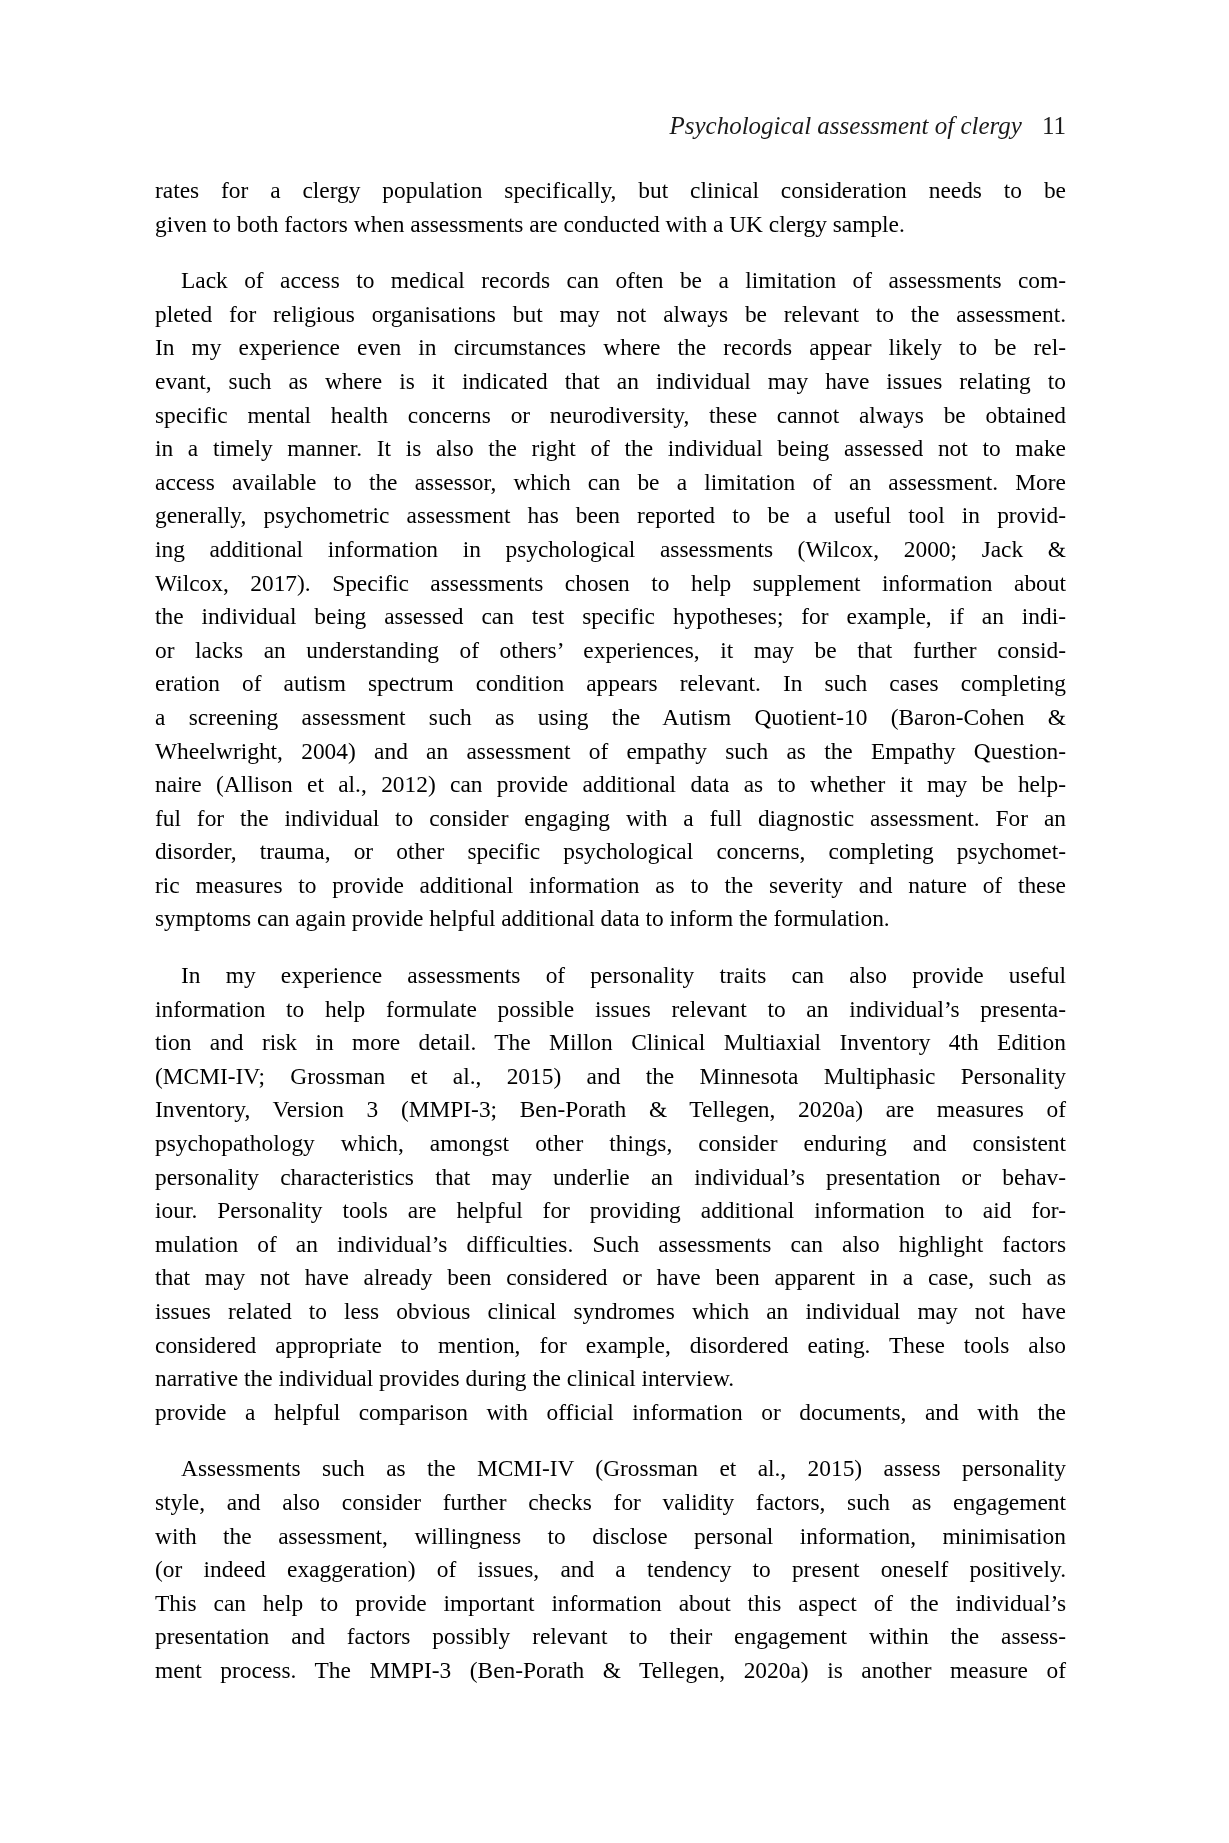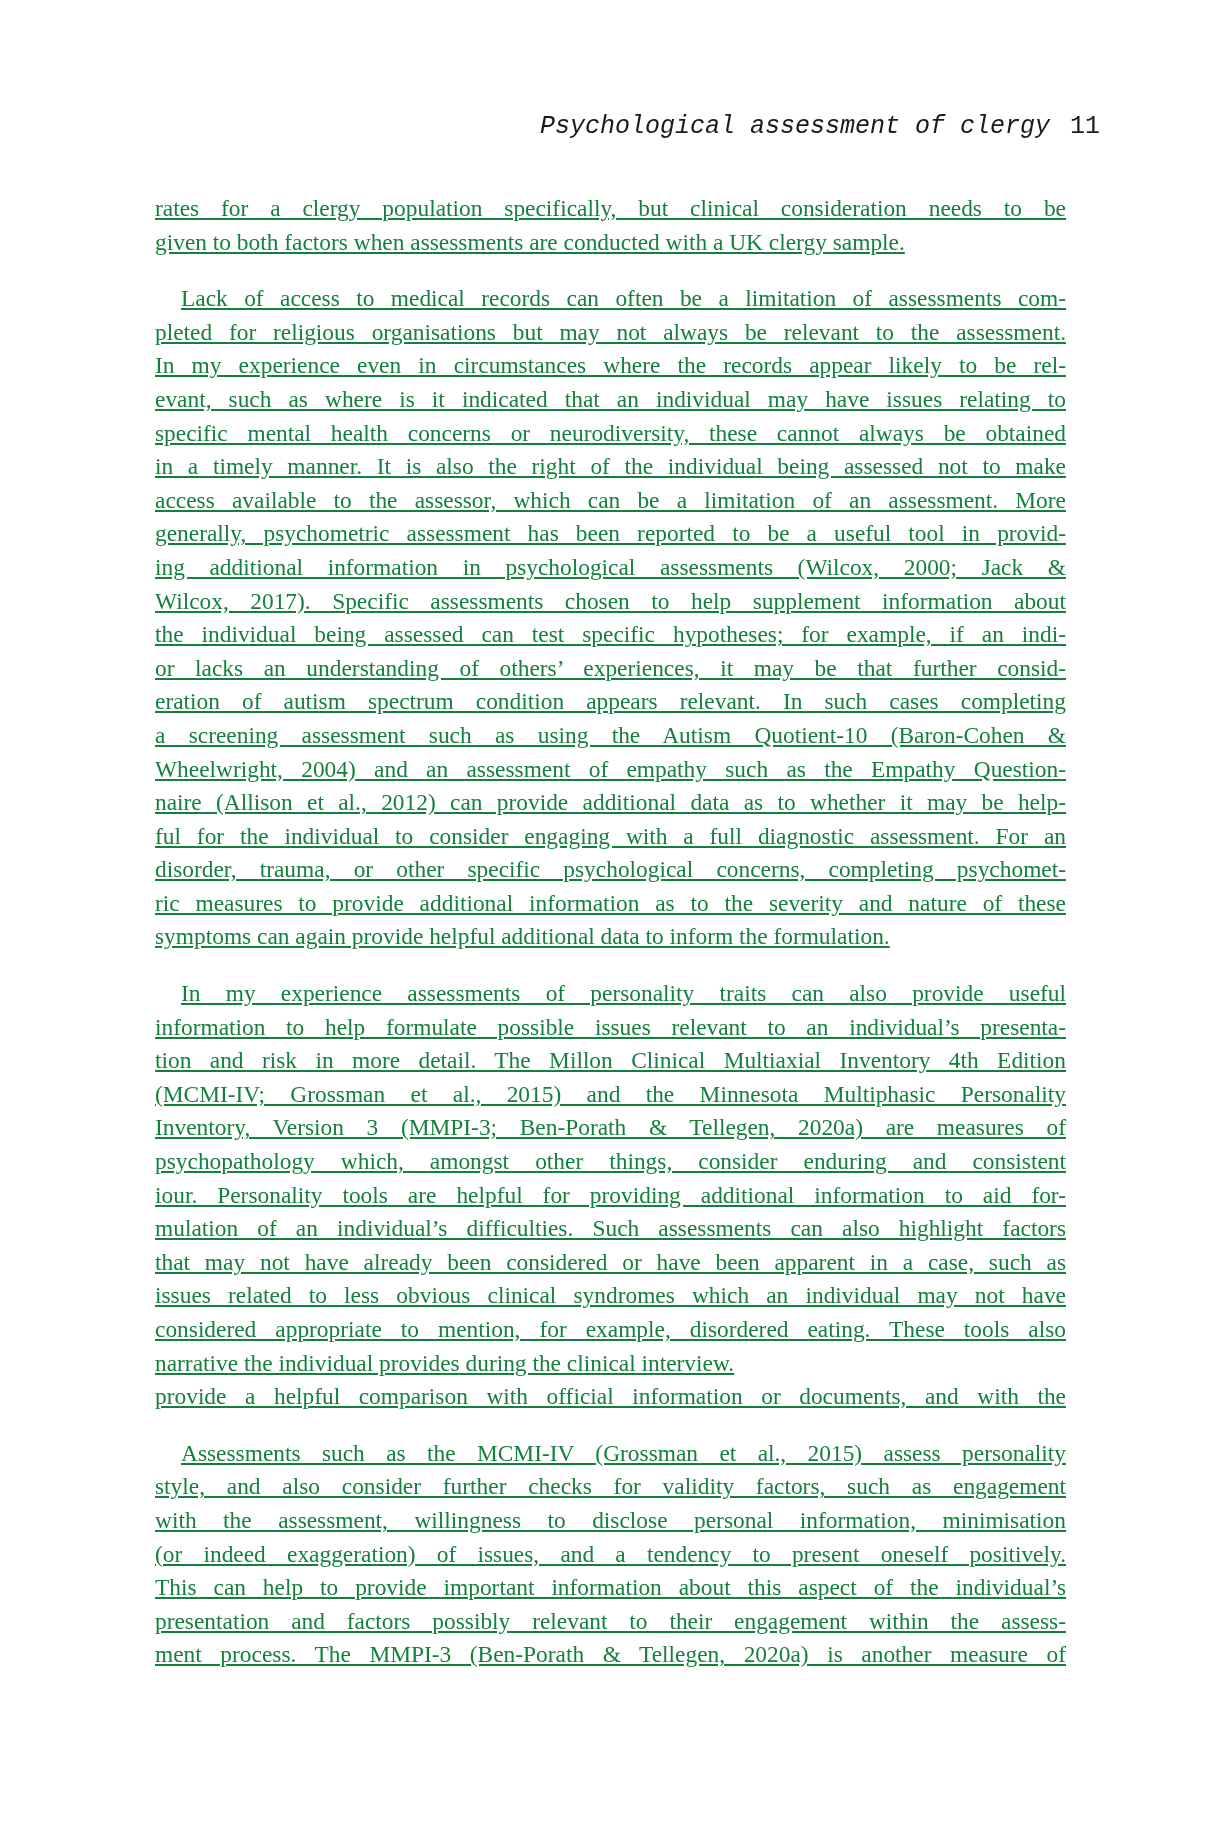--- a/index.html
+++ b/index.html
@@ -1,28 +1,28 @@
 <!DOCTYPE html>
 <html><head>
 <meta charset="utf-8">
 <style>
   html, body { margin: 0; padding: 0; background: #ffffff; }
   body { width: 1229px; height: 1843px; position: relative; overflow: hidden; }
   .page { position: absolute; left: 0; top: 0; width: 1229px; height: 1843px; background: #ffffff; }
   .running-head {
     position: absolute; top: 112px; left: 540px; width: 526px;
-    font-family: Liberation Mono, monospace;
+    font-family: Liberation Serif, serif;
     font-size: 25px; color: #1a1a1a; text-align: right; white-space: nowrap;
   }
   .running-head .title { font-style: italic; }
   .running-head .folio { margin-left: 20px; }
   .body-text {
-    position: absolute; top: 192px; left: 155px; width: 911px;
+    position: absolute; top: 174px; left: 155px; width: 911px;
     font-family: "Liberation Serif", "DejaVu Serif", serif;
-    font-size: 23.4px; color: #15803d; text-decoration: underline;
+    font-size: 23.4px; color: #000000;
   }
   .line {
     height: 33.6px; line-height: 33.6px; white-space: nowrap;
     text-align: justify; text-align-last: justify; overflow: visible;
   }
   .line.last { text-align-last: left; }
   .line.indent { padding-left: 26px; margin-top: 23px; }
 </style>
 </head>
 <body>
@@ -58,20 +58,21 @@
         <div class="line">ric measures to provide additional information as to the severity and nature of these</div>
         <div class="line last">symptoms can again provide helpful additional data to inform the formulation.</div>
       </div>
       <div>
         <div class="line indent">In my experience assessments of personality traits can also provide useful</div>
         <div class="line">information to help formulate possible issues relevant to an individual’s presenta-</div>
         <div class="line">tion and risk in more detail. The Millon Clinical Multiaxial Inventory 4th Edition</div>
         <div class="line">(MCMI-IV; Grossman et al., 2015) and the Minnesota Multiphasic Personality</div>
         <div class="line">Inventory, Version 3 (MMPI-3; Ben-Porath &amp; Tellegen, 2020a) are measures of</div>
         <div class="line">psychopathology which, amongst other things, consider enduring and consistent</div>
+        <div class="line">personality characteristics that may underlie an individual’s presentation or behav-</div>
         <div class="line">iour. Personality tools are helpful for providing additional information to aid for-</div>
         <div class="line">mulation of an individual’s difficulties. Such assessments can also highlight factors</div>
         <div class="line">that may not have already been considered or have been apparent in a case, such as</div>
         <div class="line">issues related to less obvious clinical syndromes which an individual may not have</div>
         <div class="line">considered appropriate to mention, for example, disordered eating. These tools also</div>
         <div class="line last">narrative the individual provides during the clinical interview.</div>
         <div class="line">provide a helpful comparison with official information or documents, and with the</div>
       </div>
       <div>
         <div class="line indent">Assessments such as the MCMI-IV (Grossman et al., 2015) assess personality</div>

